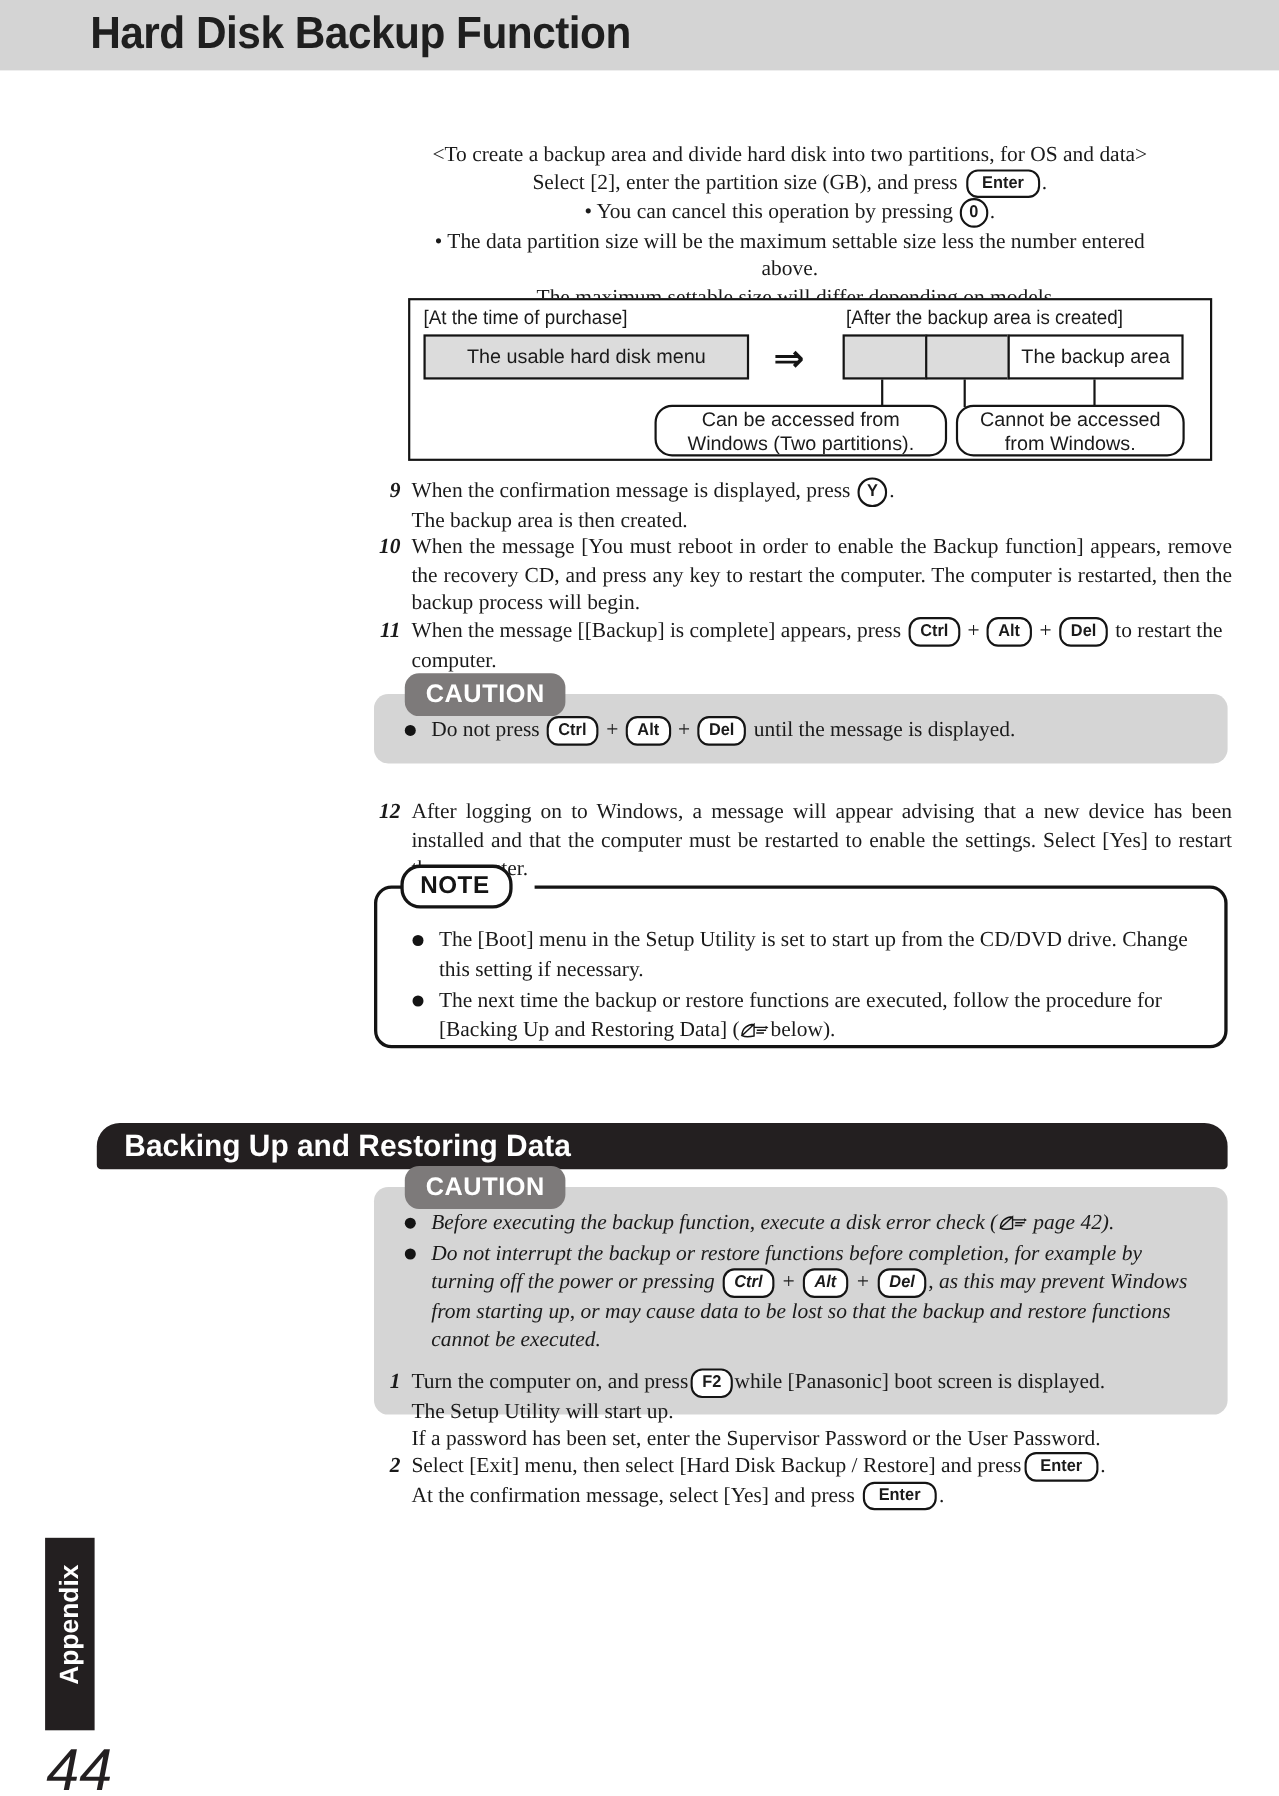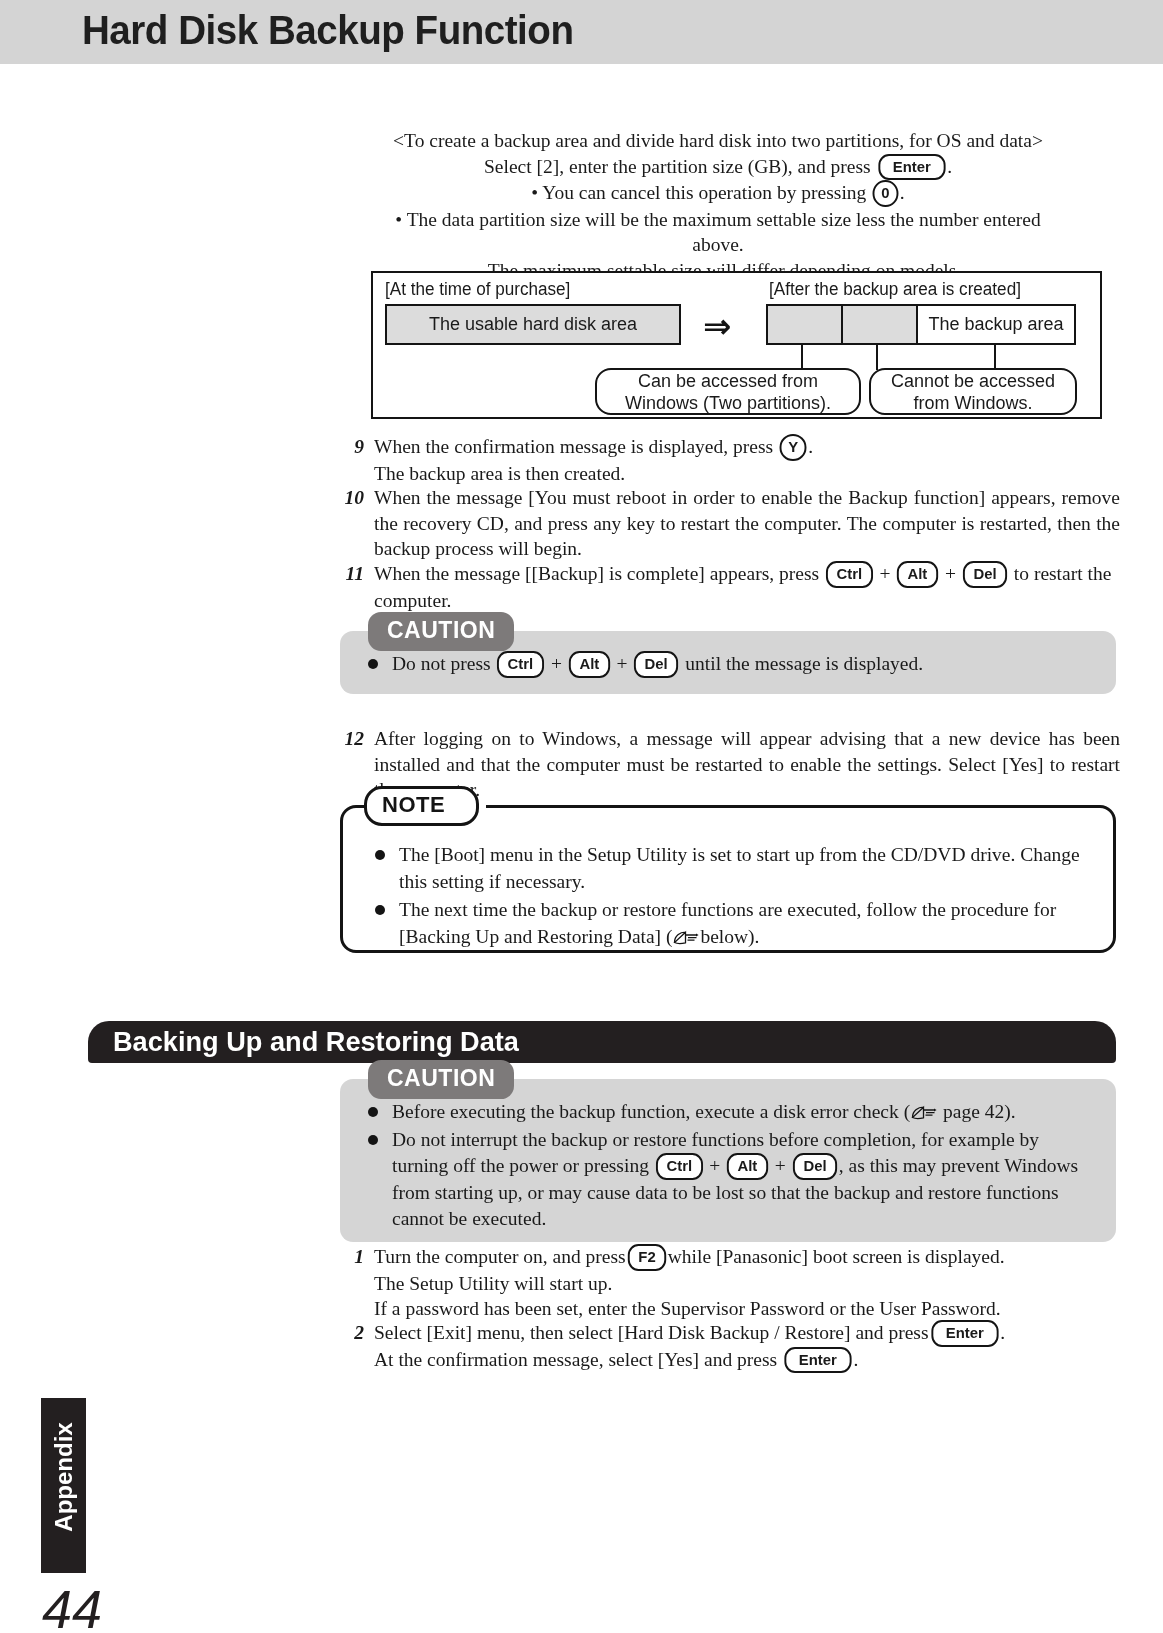--- a/index.html
+++ b/index.html
@@ -113,21 +113,21 @@
     border:3.4px solid #141414;border-radius:16px;
     background:#fff;box-sizing:border-box;
     padding:34px 26px 16px 30px;
     font-size:19.5px;line-height:26.5px;
   }
   .note-tab{
     position:absolute;left:24px;top:0;
     background:#ffffff;border:3.4px solid #141414;border-radius:18px;
     color:#141414;font-family:"Liberation Sans",sans-serif;
     font-weight:bold;font-size:22px;letter-spacing:0.5px;
-    padding:3px 31px 5px 15px;z-index:3;
+    padding:3px 18px 5px 15px;z-index:3;
   }
   .note-mask{
     position:absolute;background:#fff;z-index:2;
   }
 
   .bullet-row{position:relative;padding-left:26px;margin-bottom:2px;}
   .bullet-row .dot{
     position:absolute;left:2px;top:8px;
     width:10px;height:10px;border-radius:50%;background:#141414;
   }
@@ -178,21 +178,21 @@
     <span class="key round">0</span><span>.</span>
   </div>
   <div>• The data partition size will be the maximum settable size less the number entered above.</div>
   <div style="padding-left:13px;">The maximum settable size will differ depending on models.</div>
 </div>
 
 <div class="diagram">
   <div class="dg-label" style="left:12px;top:6px;">[At the time of purchase]</div>
   <div class="dg-label" style="left:396px;top:6px;">[After the backup area is created]</div>
 
-  <div class="dg-box dg-gray" style="left:12px;top:31px;width:296px;height:41px;">The usable hard disk area</div>
+  <div class="dg-box dg-gray" style="left:12px;top:31px;width:296px;height:41px;">The usable hard disk menu</div>
 
   <div class="dg-arrow" style="left:330px;top:36px;">⇒</div>
 
   <div class="dg-box dg-gray" style="left:393px;top:31px;width:77px;height:41px;"></div>
   <div class="dg-box dg-gray" style="left:468px;top:31px;width:77px;height:41px;"></div>
   <div class="dg-box dg-white" style="left:543px;top:31px;width:160px;height:41px;">The backup area</div>
 
   <div class="leader" style="left:428px;top:72px;height:25px;"></div>
   <div class="leader" style="left:503px;top:72px;height:25px;"></div>
   <div class="leader" style="left:621px;top:72px;height:25px;"></div>
@@ -270,21 +270,21 @@
     </div>
   </div>
   <div class="note-mask" style="left:28px;top:16px;width:118px;height:8px;"></div>
   <div class="note-tab">NOTE</div>
 </div>
 
 <div class="section-bar"></div>
 <div class="section-bar-label">Backing Up and Restoring Data</div>
 
 <div class="caution-wrap" style="left:340px;top:1060px;width:776px;">
-  <div class="caution-body" style="width:776px;height:163px;">
+  <div class="caution-body" style="width:776px;height:207px;font-style:italic;">
     <div class="bullet-row">
       <span class="dot"></span>
       <span>Before executing the backup function, execute a disk error check (</span><span class="hand"><svg viewBox="0 0 26 15" width="26" height="15">
             <path d="M1.5 12.5 C1.5 5.5 7 2.2 12.5 2.2 L12.5 5.0 L23.5 5.0 M15 7.6 L23.5 7.6 M14.5 10.1 L21.5 10.1 M12.5 2.2 L12.5 12.8 C9 13.6 4.2 13.8 1.5 12.5 Z" fill="none" stroke="#141414" stroke-width="1.3"></path>
             <path d="M23.0 3.4 L25.6 5.0 L23.0 6.6 Z" fill="#141414"></path>
           </svg></span>
       <span>page 42).</span>
     </div>
     <div class="bullet-row">
       <span class="dot"></span>

